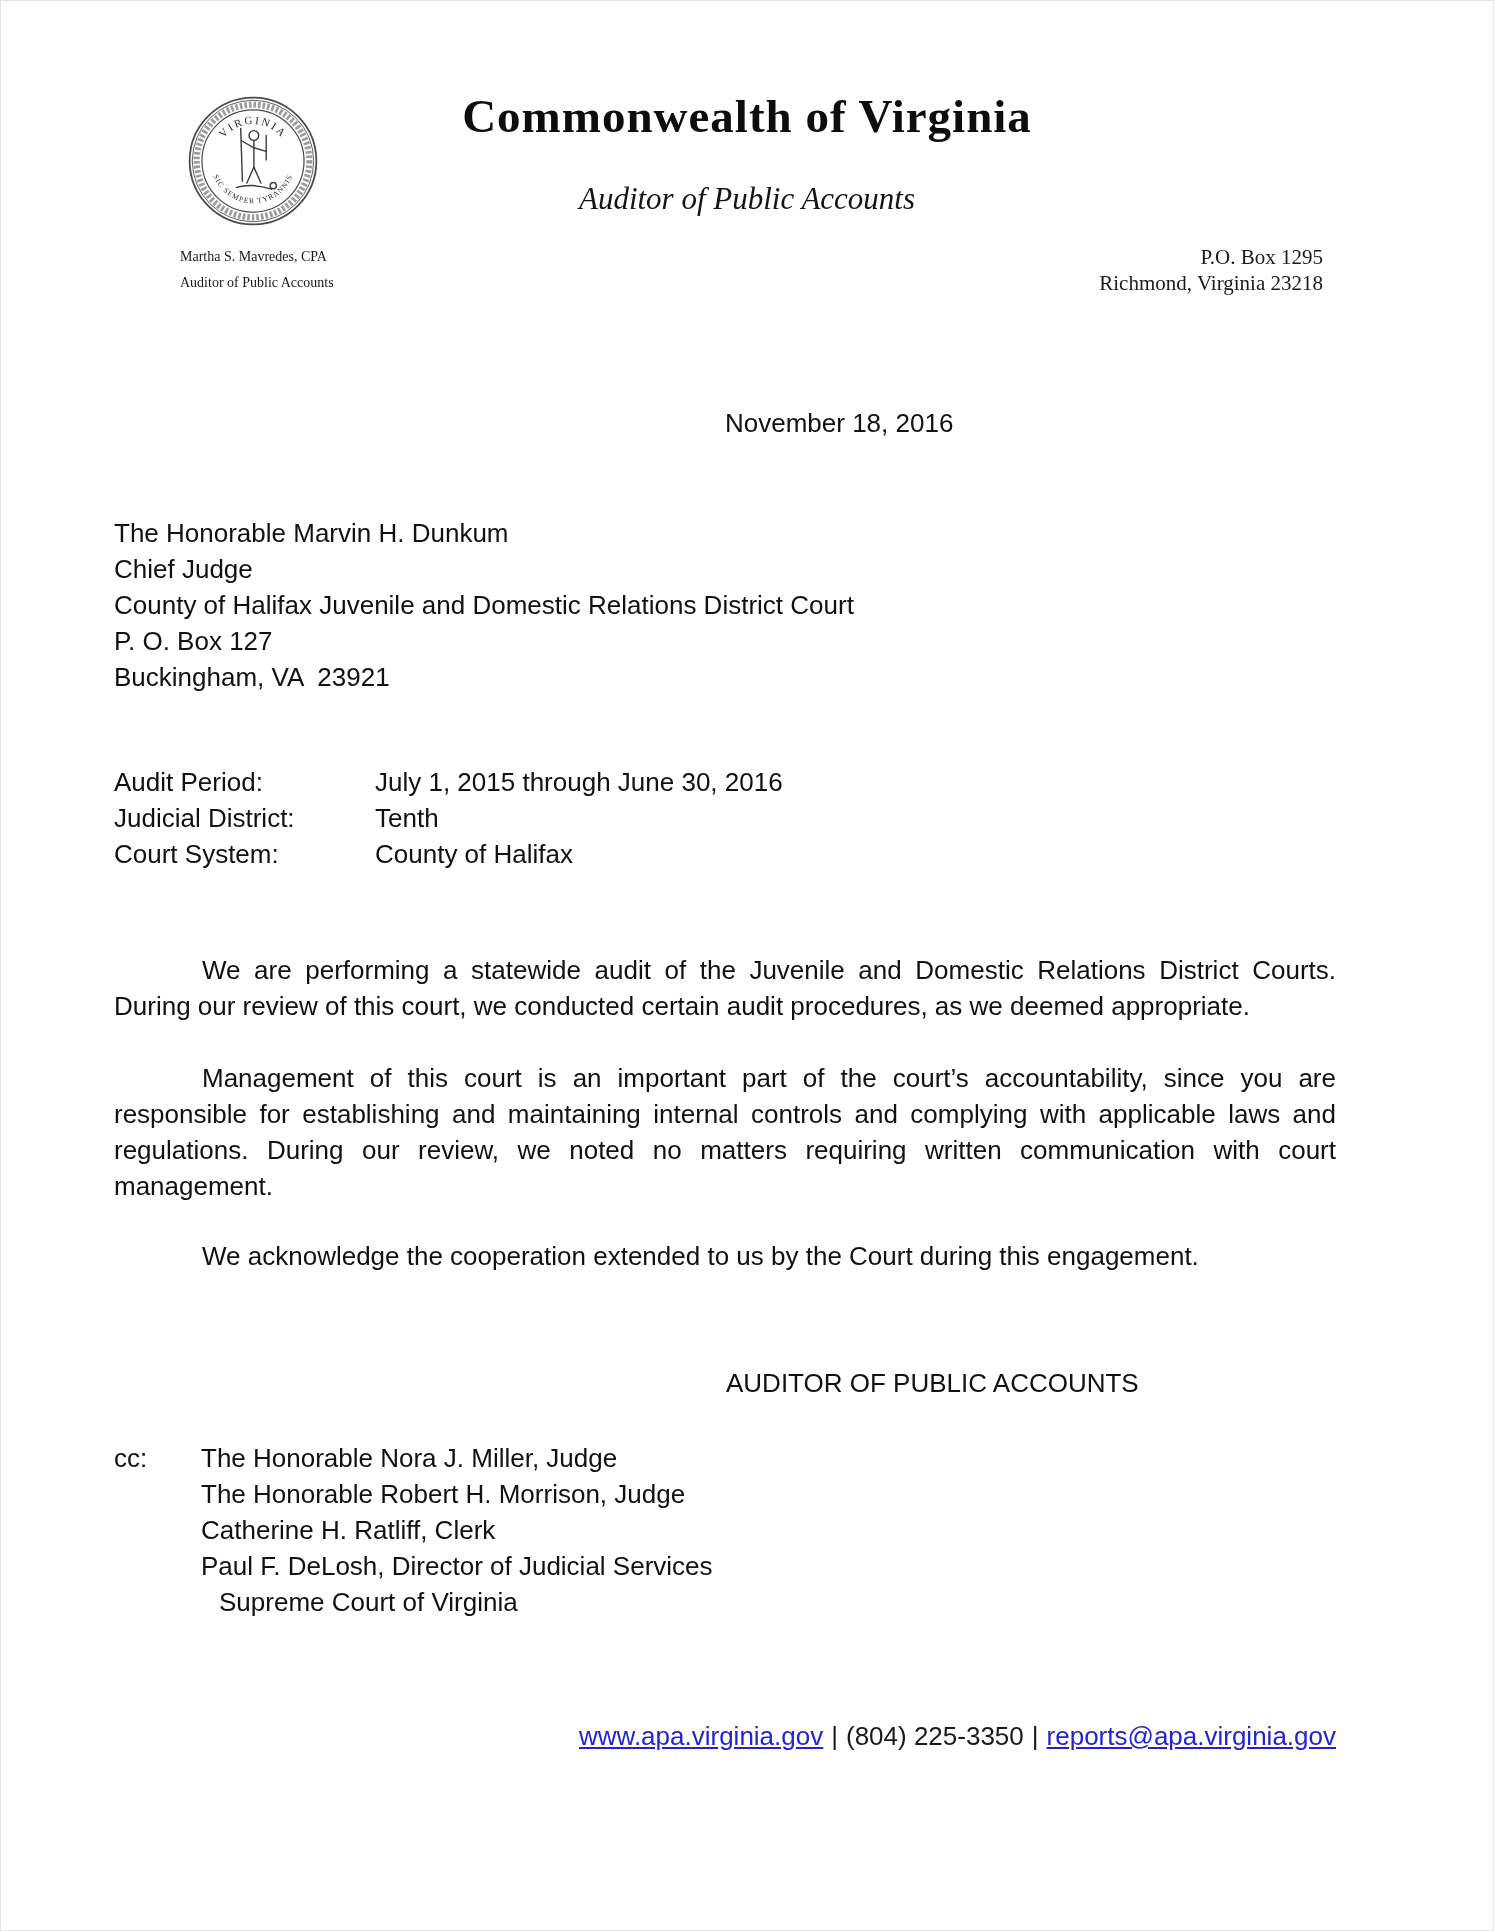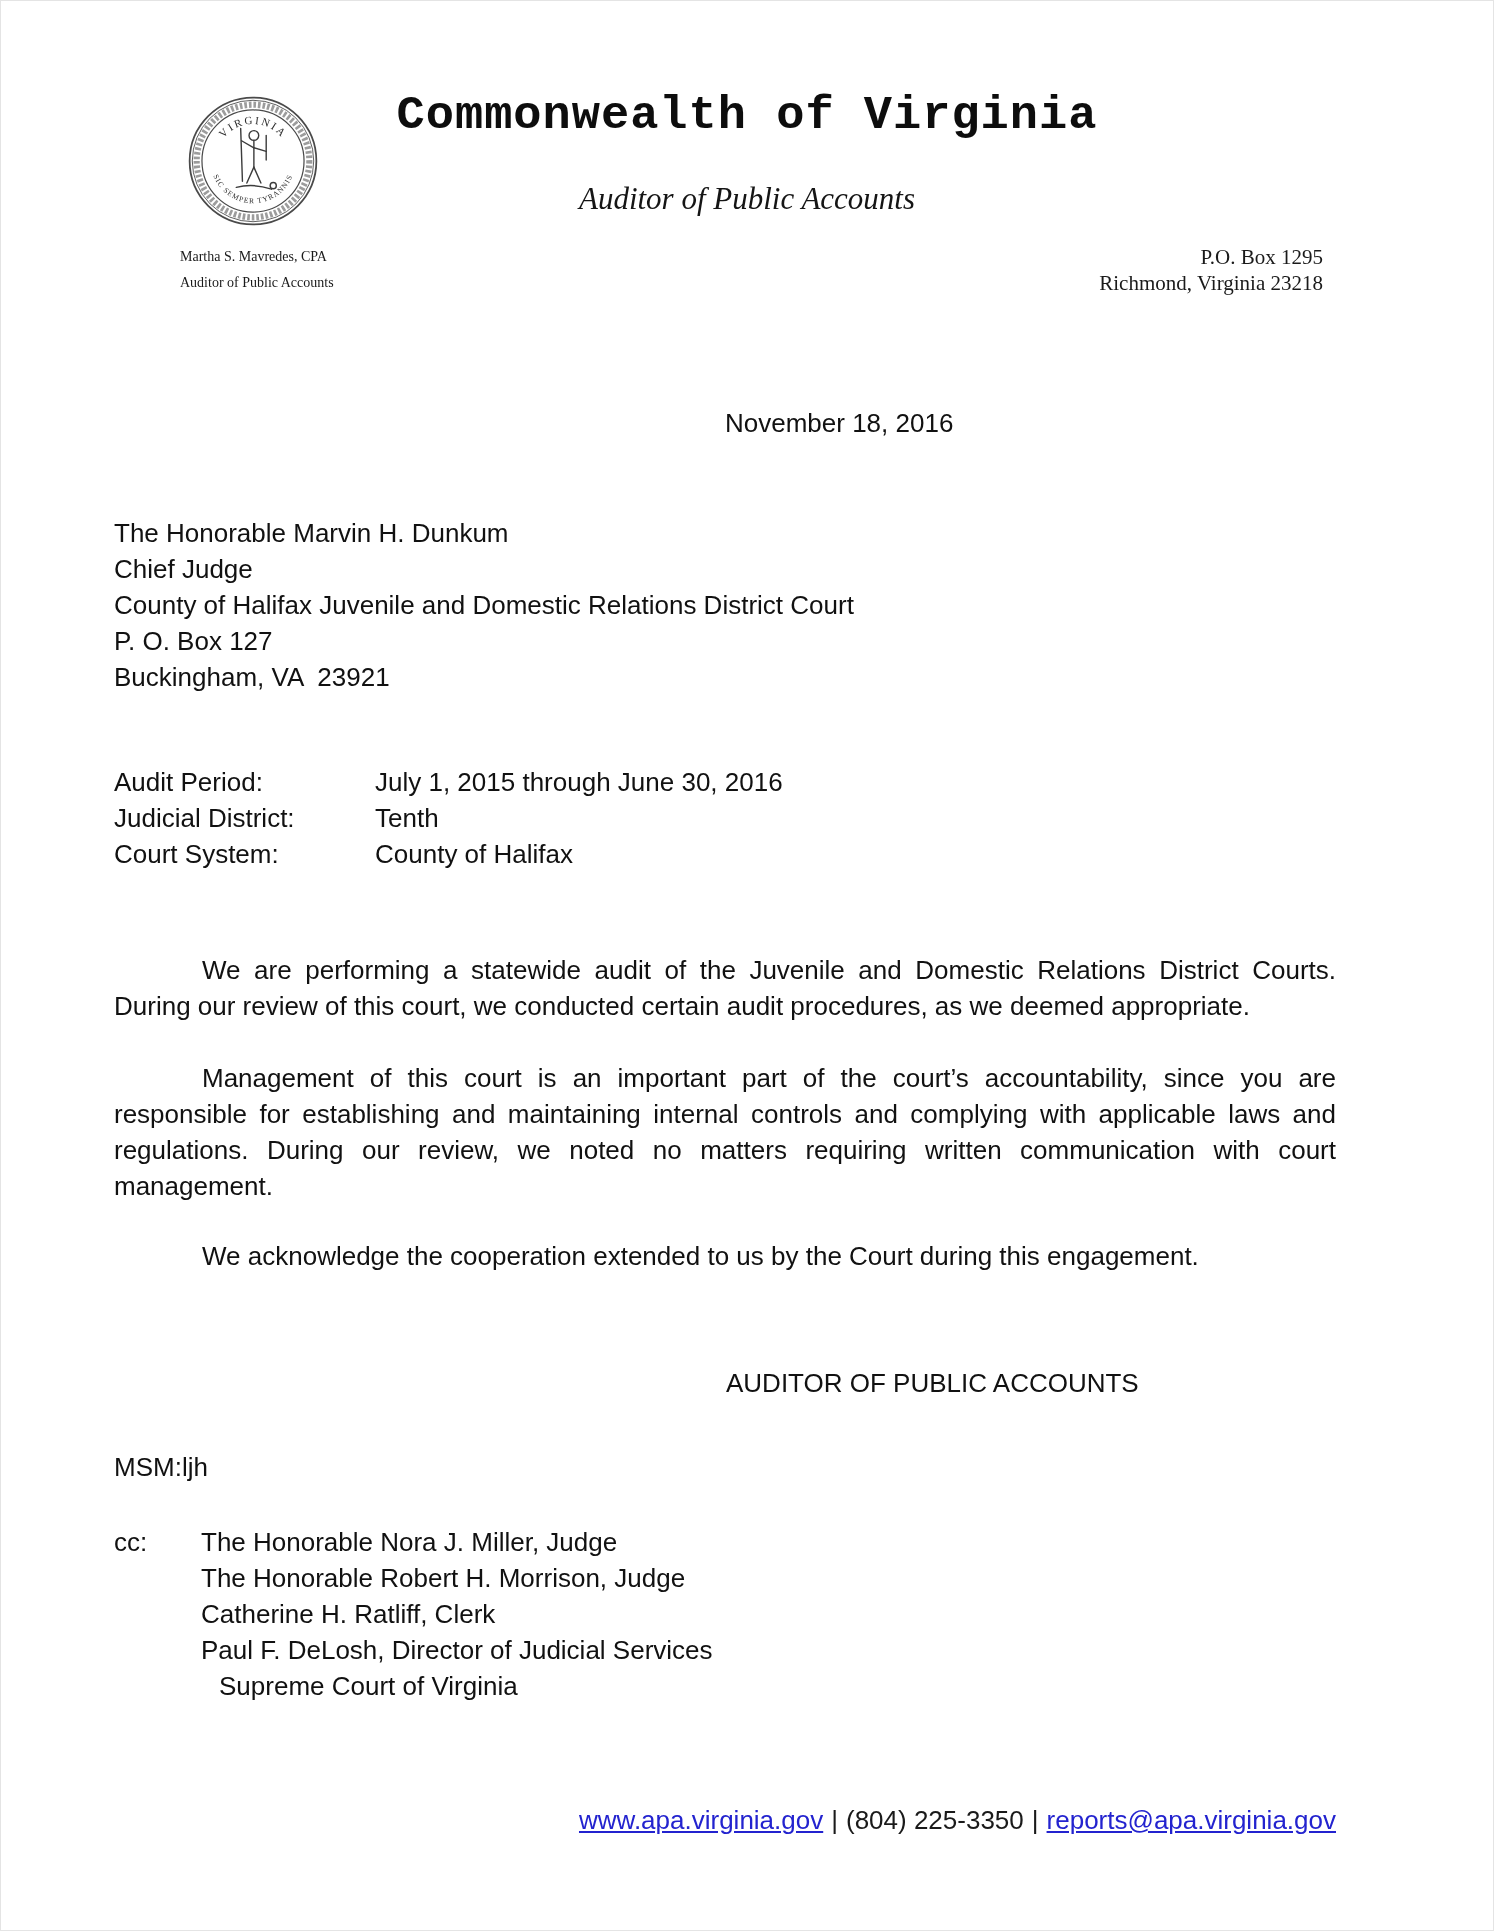--- a/index.html
+++ b/index.html
@@ -15,21 +15,21 @@
     overflow: hidden;
   }
 
   
   .letterhead { position: relative; height: 300px; }
   .seal { position: absolute; left: 186px; top: 84px; width: 132px; height: 152px; }
   .seal svg { width: 100%; height: 100%; }
   .org-title {
     position: absolute; left: 0; right: 0; top: 88px;
     text-align: center;
-    font-family: Liberation Mono, monospace;
+    font-family: Liberation Serif, serif;
     font-weight: bold;
     font-size: 47px;
     letter-spacing: 1px;
     color: #0d0d0d;
   }
   .org-subtitle {
     position: absolute; left: 0; right: 0; top: 180px;
     text-align: center;
     font-family: "Liberation Serif", serif;
     font-style: italic;
@@ -178,21 +178,20 @@
       </div>
 
     <div class="paragraphs">
       <p class="p1">We are performing a statewide audit of the Juvenile and Domestic Relations District Courts.  During our review of this court, we conducted certain audit procedures, as we deemed appropriate.</p>
       <p class="p2">Management of this court is an important part of the court’s accountability, since you are responsible for establishing and maintaining internal controls and complying with applicable laws and regulations.  During our review, we noted no matters requiring written communication with court management.</p>
       <p class="p3">We acknowledge the cooperation extended to us by the Court during this engagement.</p>
     </div>
 
     <div class="signature-line">AUDITOR OF PUBLIC ACCOUNTS</div>
 
-    <div class="reference-line">MSM:ljh</div>
 
     <div class="cc-block">
       <div class="cc-label">cc:</div>
       <div class="cc-names">
 
       <div>The Honorable Nora J. Miller, Judge</div>
           <div>The Honorable Robert H. Morrison, Judge</div>
           <div>Catherine H. Ratliff, Clerk</div>
           <div>Paul F. DeLosh, Director of Judicial Services</div>
           <div>Supreme Court of Virginia</div>

